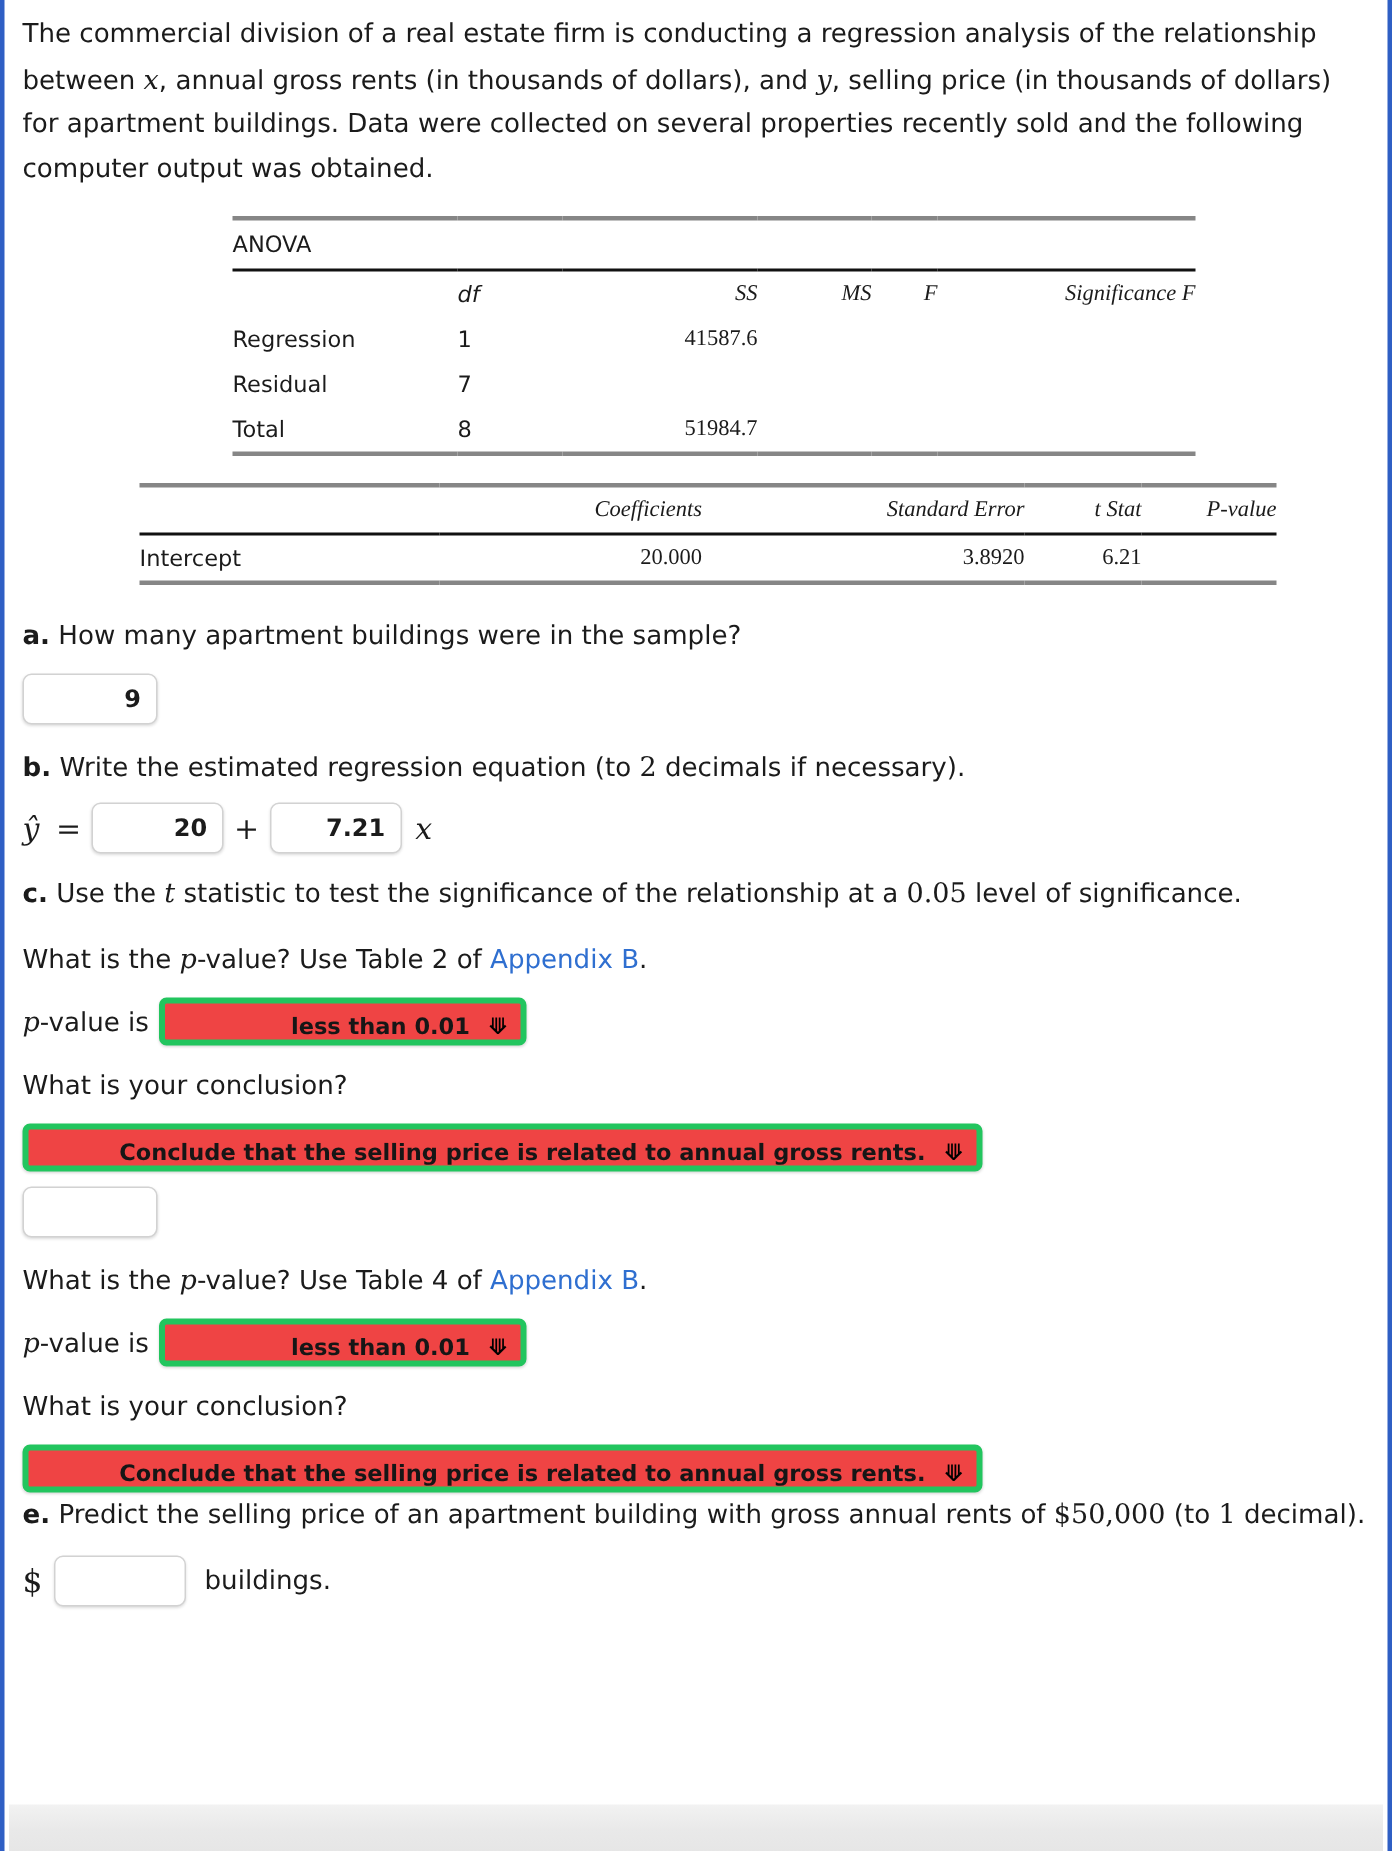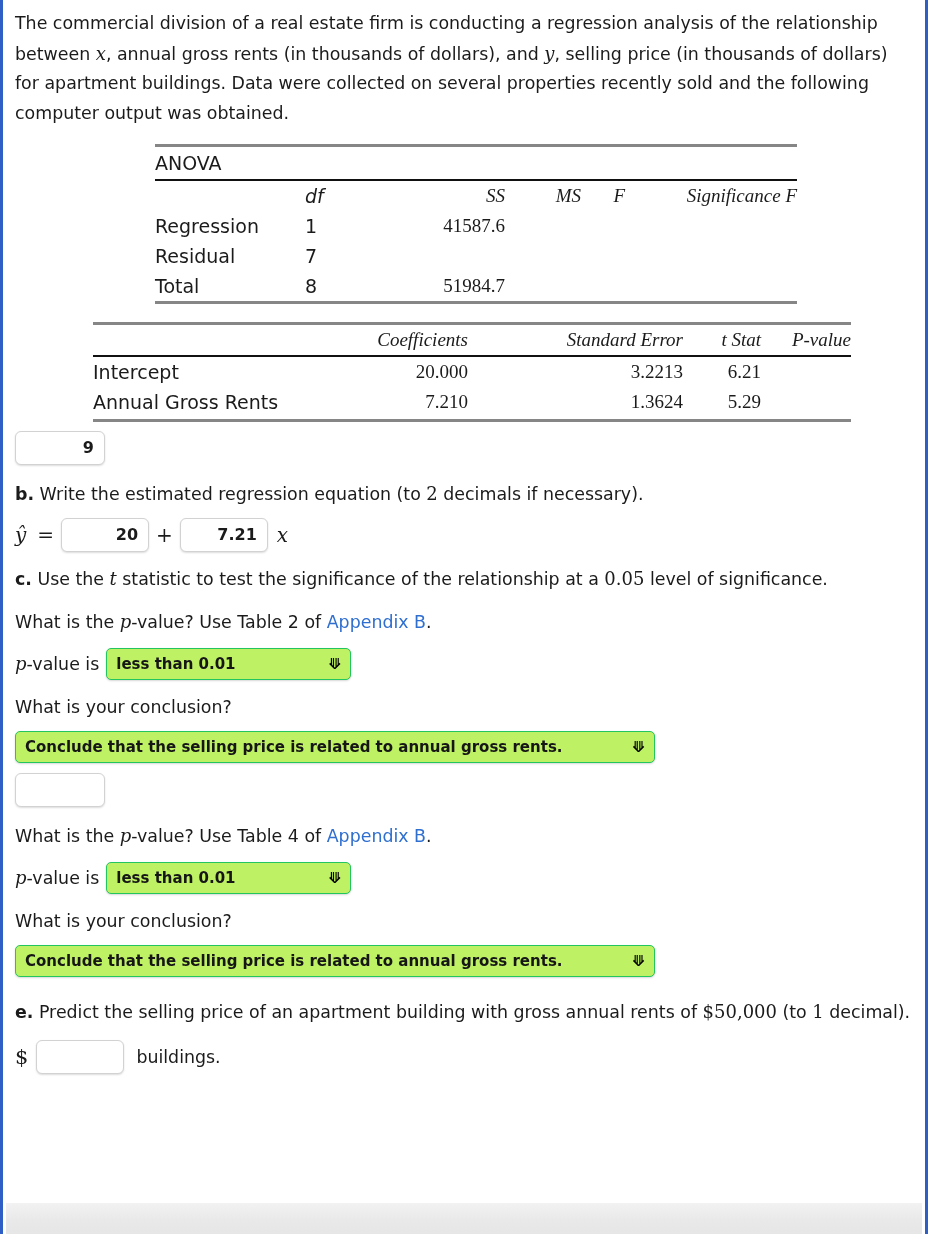--- a/index.html
+++ b/index.html
@@ -52,21 +52,21 @@
     text-decoration: none;
   }
 
   
   .anova-wrap {
     margin: 16px 0 0 0;
     padding-left: 140px;
   }
   table.stat {
     border-collapse: collapse;
-    font-size: 19px;
+    font-size: 15px;
   }
   table.anova { width: 642px; }
   table.coef  { width: 758px; }
   .coef-wrap {
     margin-top: 18px;
     padding-left: 78px;
   }
   .stat td, .stat th {
     padding: 0;
     font-weight: normal;
@@ -105,32 +105,33 @@
   .tb-a  { width: 90px; }
   .tb-b  { width: 88px; }
   .tb-d  { width: 90px; }
   .tb-e  { width: 88px; }
 
   .selbox {
     display: inline-block;
     position: relative;
     box-sizing: border-box;
     height: 32px;
-    background: #bef264;
-    border: 1px solid #22c55e;
+    background: #ef4444;
+    border: 4px solid #22c55e;
     border-radius: 5px;
     box-shadow: 0 1px 2px rgba(0,0,0,0.16);
     font-family: "DejaVu Sans", "Liberation Sans", sans-serif;
     font-size: 15px;
     font-weight: bold;
     color: #161616;
     line-height: 30px;
     padding: 0 34px 0 9px;
     vertical-align: middle;
     white-space: nowrap;
+    text-align: right;
   }
   .selbox .chev {
     position: absolute;
     right: 9px;
     top: 0;
     height: 30px;
     line-height: 30px;
     font-size: 15px;
     color: #000;
   }
@@ -256,38 +257,35 @@
             <tr>
           <td class="cell l rule-gray" style="width:200px"></td>
           <td class="cell r rule-gray hdr-it" style="width:175px">Coefficients</td>
           <td class="cell r rule-gray hdr-it" style="width:215px">Standard Error</td>
           <td class="cell r rule-gray hdr-it" style="width:78px">t Stat</td>
           <td class="cell r rule-gray hdr-it" style="width:90px">P-value</td>
         </tr>
         <tr>
           <td class="cell l rule-dark">Intercept</td>
           <td class="cell r rule-dark">20.000</td>
-          <td class="cell r rule-dark">3.2213</td>
+          <td class="cell r rule-dark">3.8920</td>
           <td class="cell r rule-dark">6.21</td>
           <td class="cell r rule-dark"></td>
         </tr>
         <tr>
-          <td class="cell l" style="line-height:29px;padding-bottom:2px">Annual Gross Rents</td>
-          <td class="cell r" style="vertical-align:top">7.210</td>
-          <td class="cell r" style="vertical-align:top">1.3624</td>
-          <td class="cell r" style="vertical-align:top">5.29</td>
-          <td class="cell r" style="vertical-align:top"></td>
-        </tr>
-        <tr>
           <td class="rule-gray" colspan="5" style="height:0;line-height:0;font-size:0"></td>
         </tr>
       </tbody>
         </table>
     </div>
 
+    <div class="para blk" style="margin-top:20px">
+      <span class="lbl">a.</span>
+      <span>How many apartment buildings were in the sample?</span>
+    </div>
     <div style="margin-top:9px">
       <span class="txtbox tb-a">9</span>
     </div>
 
     <div class="para" style="margin-top:14px">
       <span class="lbl">b.</span>
       <span>Write the estimated regression equation (to </span><span class="mathup">2</span><span> decimals if necessary).</span>
     </div>
     <div class="eqrow">
       <span class="lhs">ŷ</span>
@@ -322,21 +320,21 @@
     </div>
     <div class="inline-row">
       <span class="pre"><span class="math">p</span><span>-value is</span></span>
       <span class="selbox sel-p"><span>less than 0.01</span><span class="chev">⟱</span></span>
     </div>
     <div class="para qline">What is your conclusion?</div>
     <div style="margin-top:9px">
       <span class="selbox sel-c"><span>Conclude that the selling price is related to annual gross rents.</span><span class="chev">⟱</span></span>
     </div>
 
-    <div class="para" style="margin-top:20px">
+    <div class="para" style="margin-top:0">
       <span class="lbl">e.</span>
       <span>Predict the selling price of an apartment building with gross annual rents of </span><span class="mathup">$50,000</span><span> (to </span><span class="mathup">1</span><span> decimal).</span>
     </div>
     <div class="dollar-row">
       <span class="dsign">$</span>
       <span class="txtbox tb-e"></span>
       <span class="post">buildings.</span>
     </div>
 
   </div>

